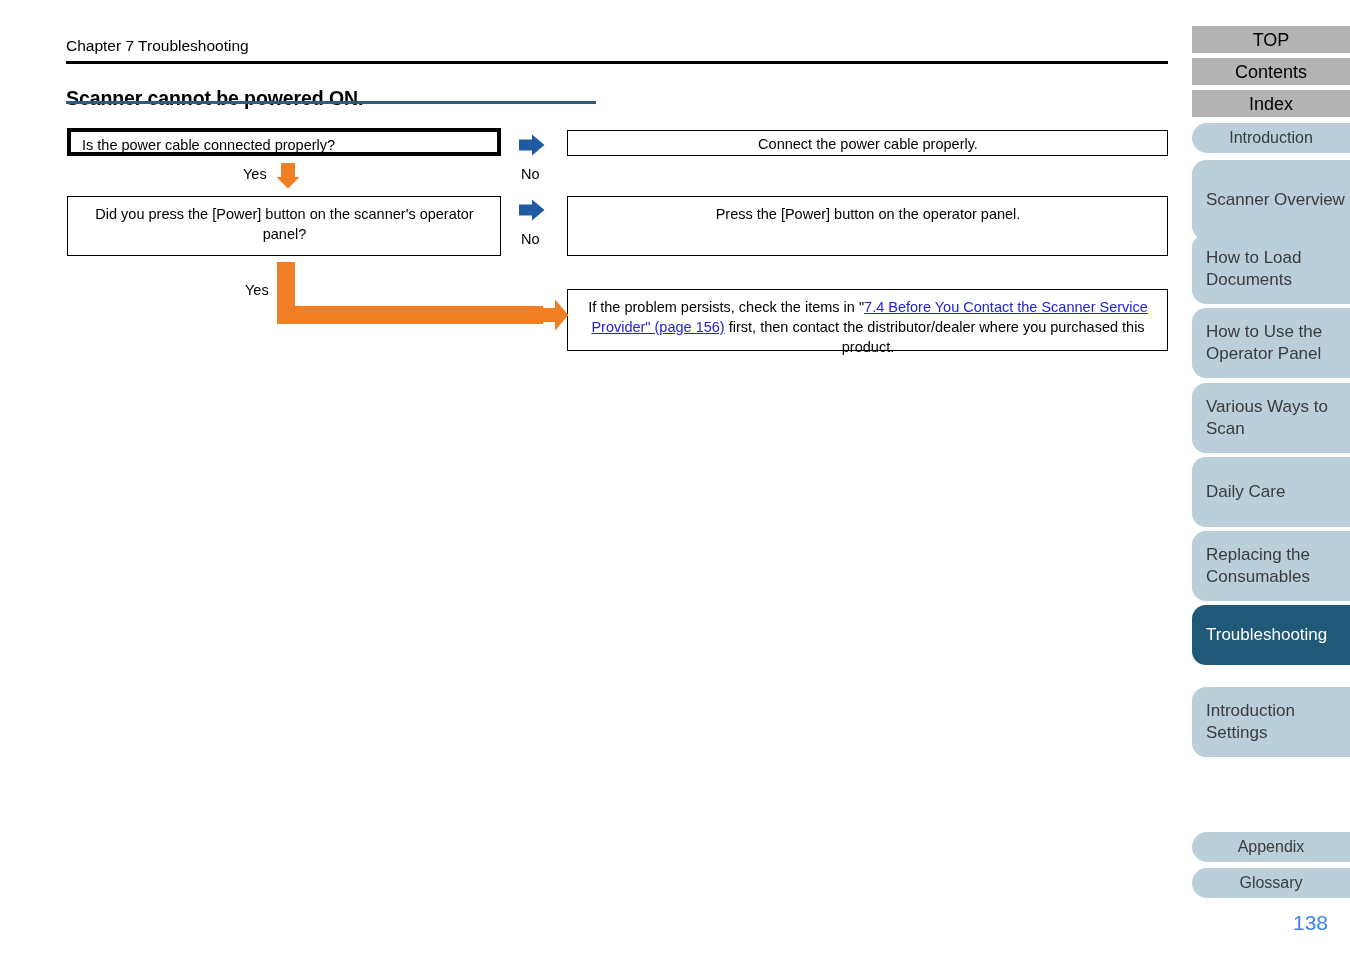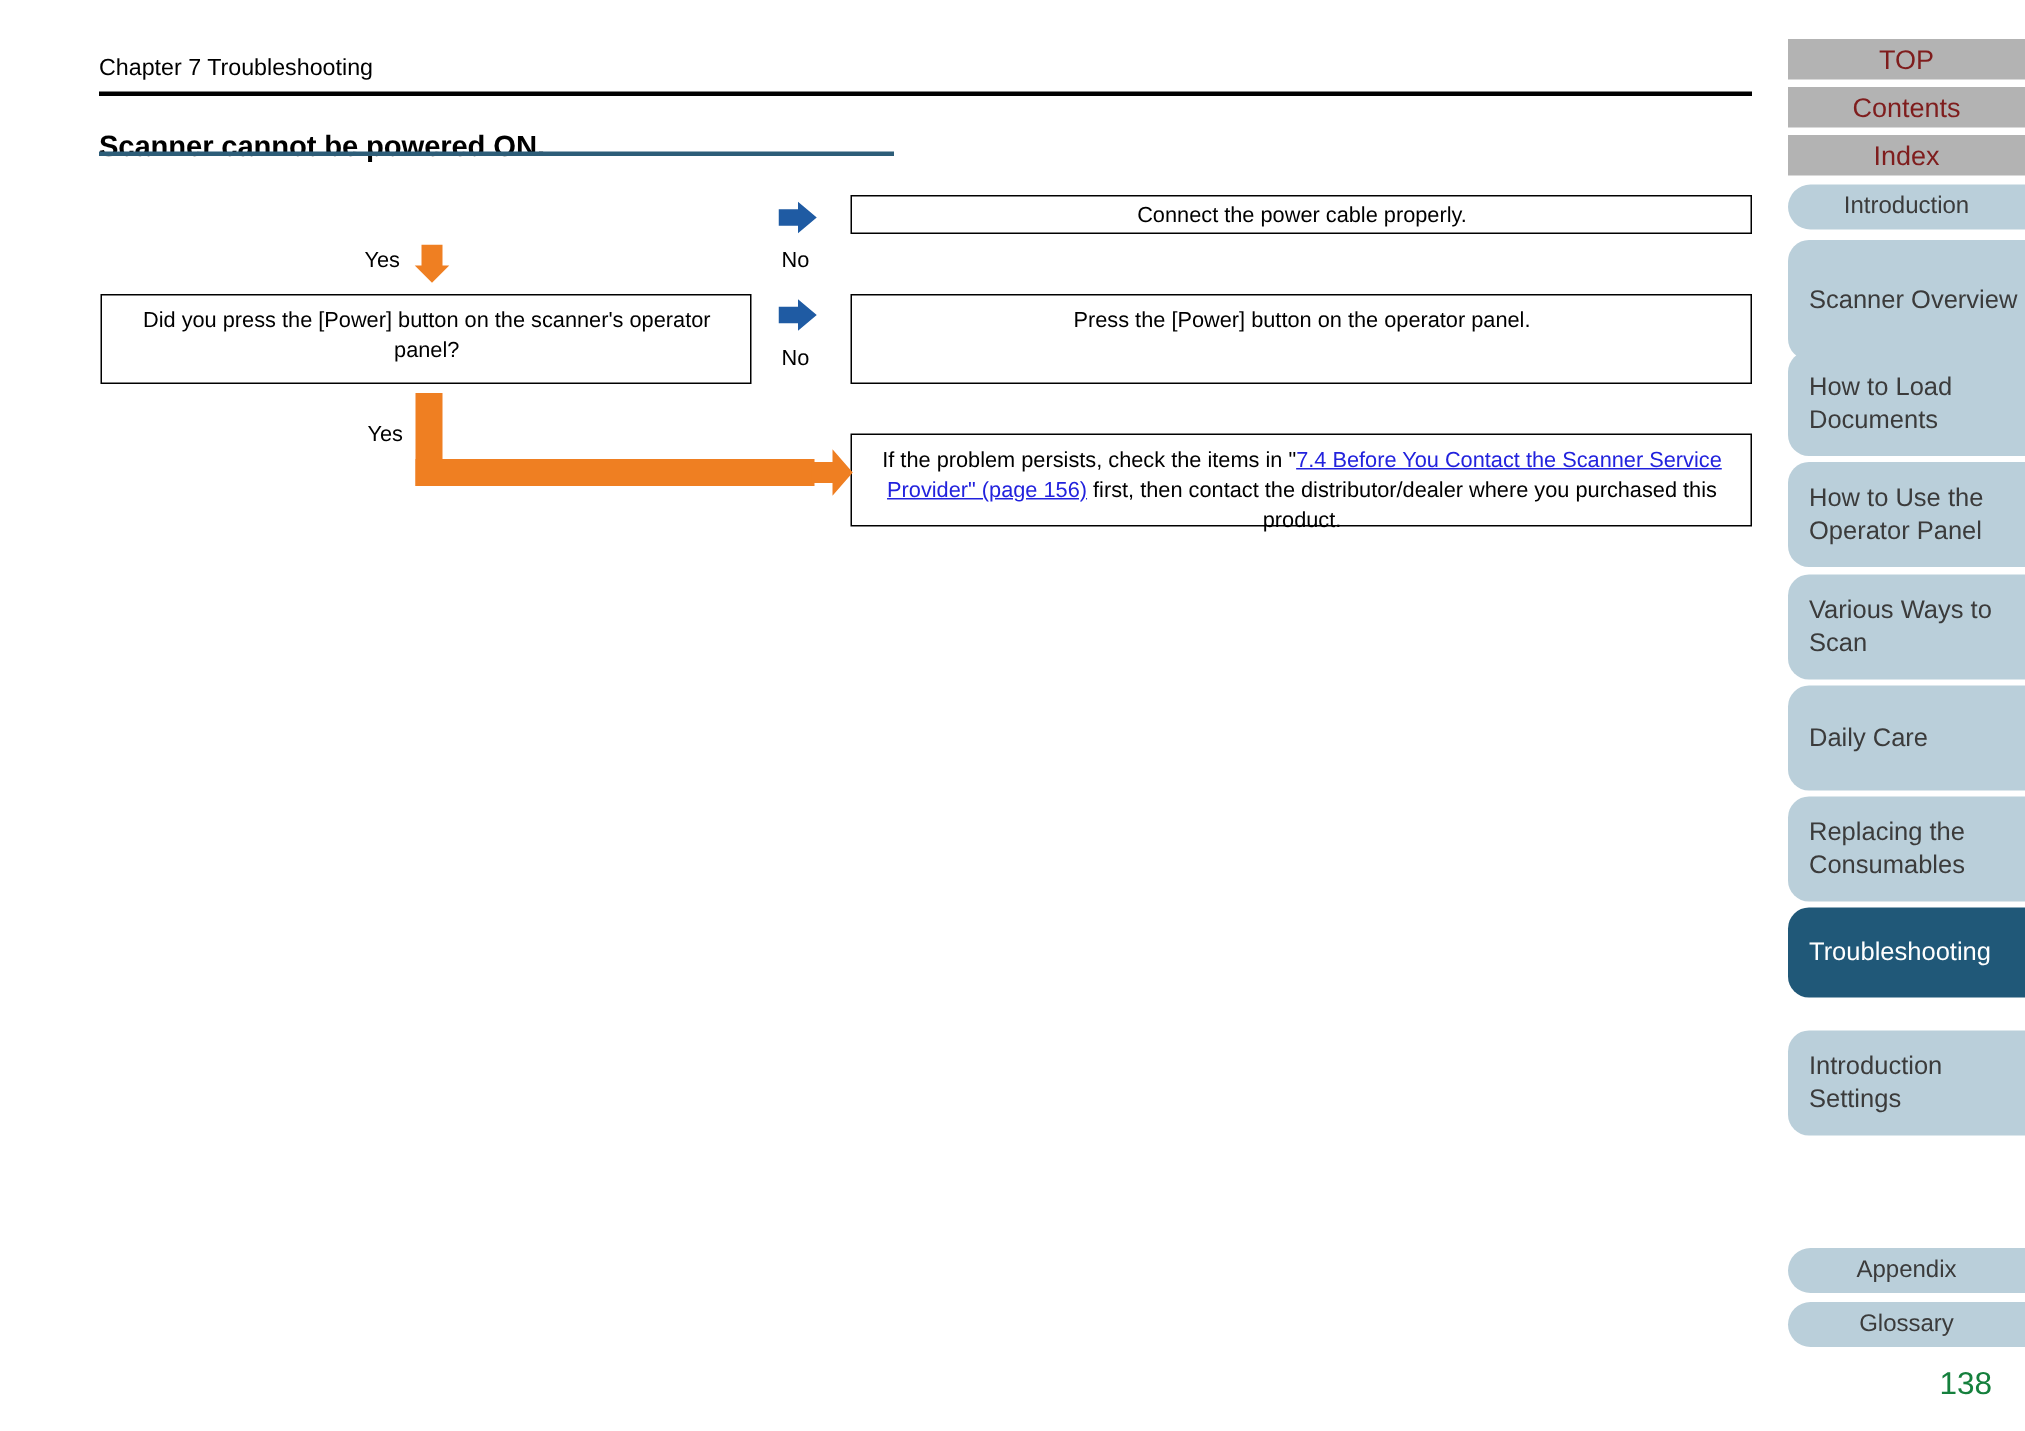--- a/index.html
+++ b/index.html
@@ -155,21 +155,21 @@
     align-items: center;
     font-size: 17px;
     line-height: 22px;
   }
   .nav-item .nav-label { display: block; width: 100%; }
 
   
   .nav-item.top-link {
     background: #b3b3b3;
     justify-content: center;
-    color: #7f1d1d;
+    color: #000000;
     height: 27px;
     font-size: 18px;
   }
   .nav-item.top-link .nav-label { text-align: center; }
 
   
   .nav-item.chip {
     background: #bacfda;
     color: #3b3b3b;
     border-radius: 14px 0 0 14px;
@@ -205,35 +205,36 @@
   #nav-settings     { top: 687px; height: 70px; }
   #nav-appendix     { top: 832px; }
   #nav-glossary     { top: 868px; }
 
   .page-number {
     position: absolute;
     right: 22px;
     top: 910px;
     font-size: 21px;
     line-height: 26px;
-    color: #15803d;
+    color: #3b82f6;
     text-align: right;
     margin-left: 12px;
   }
 </style>
 </head>
 <body>
 
 <div id="page">
 
   <div class="chapter-label">Chapter 7 Troubleshooting</div>
   <div class="header-rule"></div>
   <h1 class="page-title">Scanner cannot be powered ON.</h1>
   <div class="title-rule"></div>
 
+  <div class="flow-box thick" id="box-q1">Is the power cable connected properly?</div>
 
   <div class="flow-box thin" id="box-a1">Connect the power cable properly.</div>
 
   <div class="flow-box thin" id="box-q2">Did you press the [Power] button on the scanner's operator panel?</div>
 
   <div class="flow-box thin" id="box-a2">Press the [Power] button on the operator panel.</div>
 
   <div class="flow-box thin" id="box-final"><span>If the problem persists, check the items in "</span><a class="link-text" href="#">7.4 Before You Contact the Scanner Service Provider" (page 156)</a><span> first, then contact the distributor/dealer where you purchased this product.</span></div>
 
   <div class="blue-arrow" id="blue-arrow-1">

